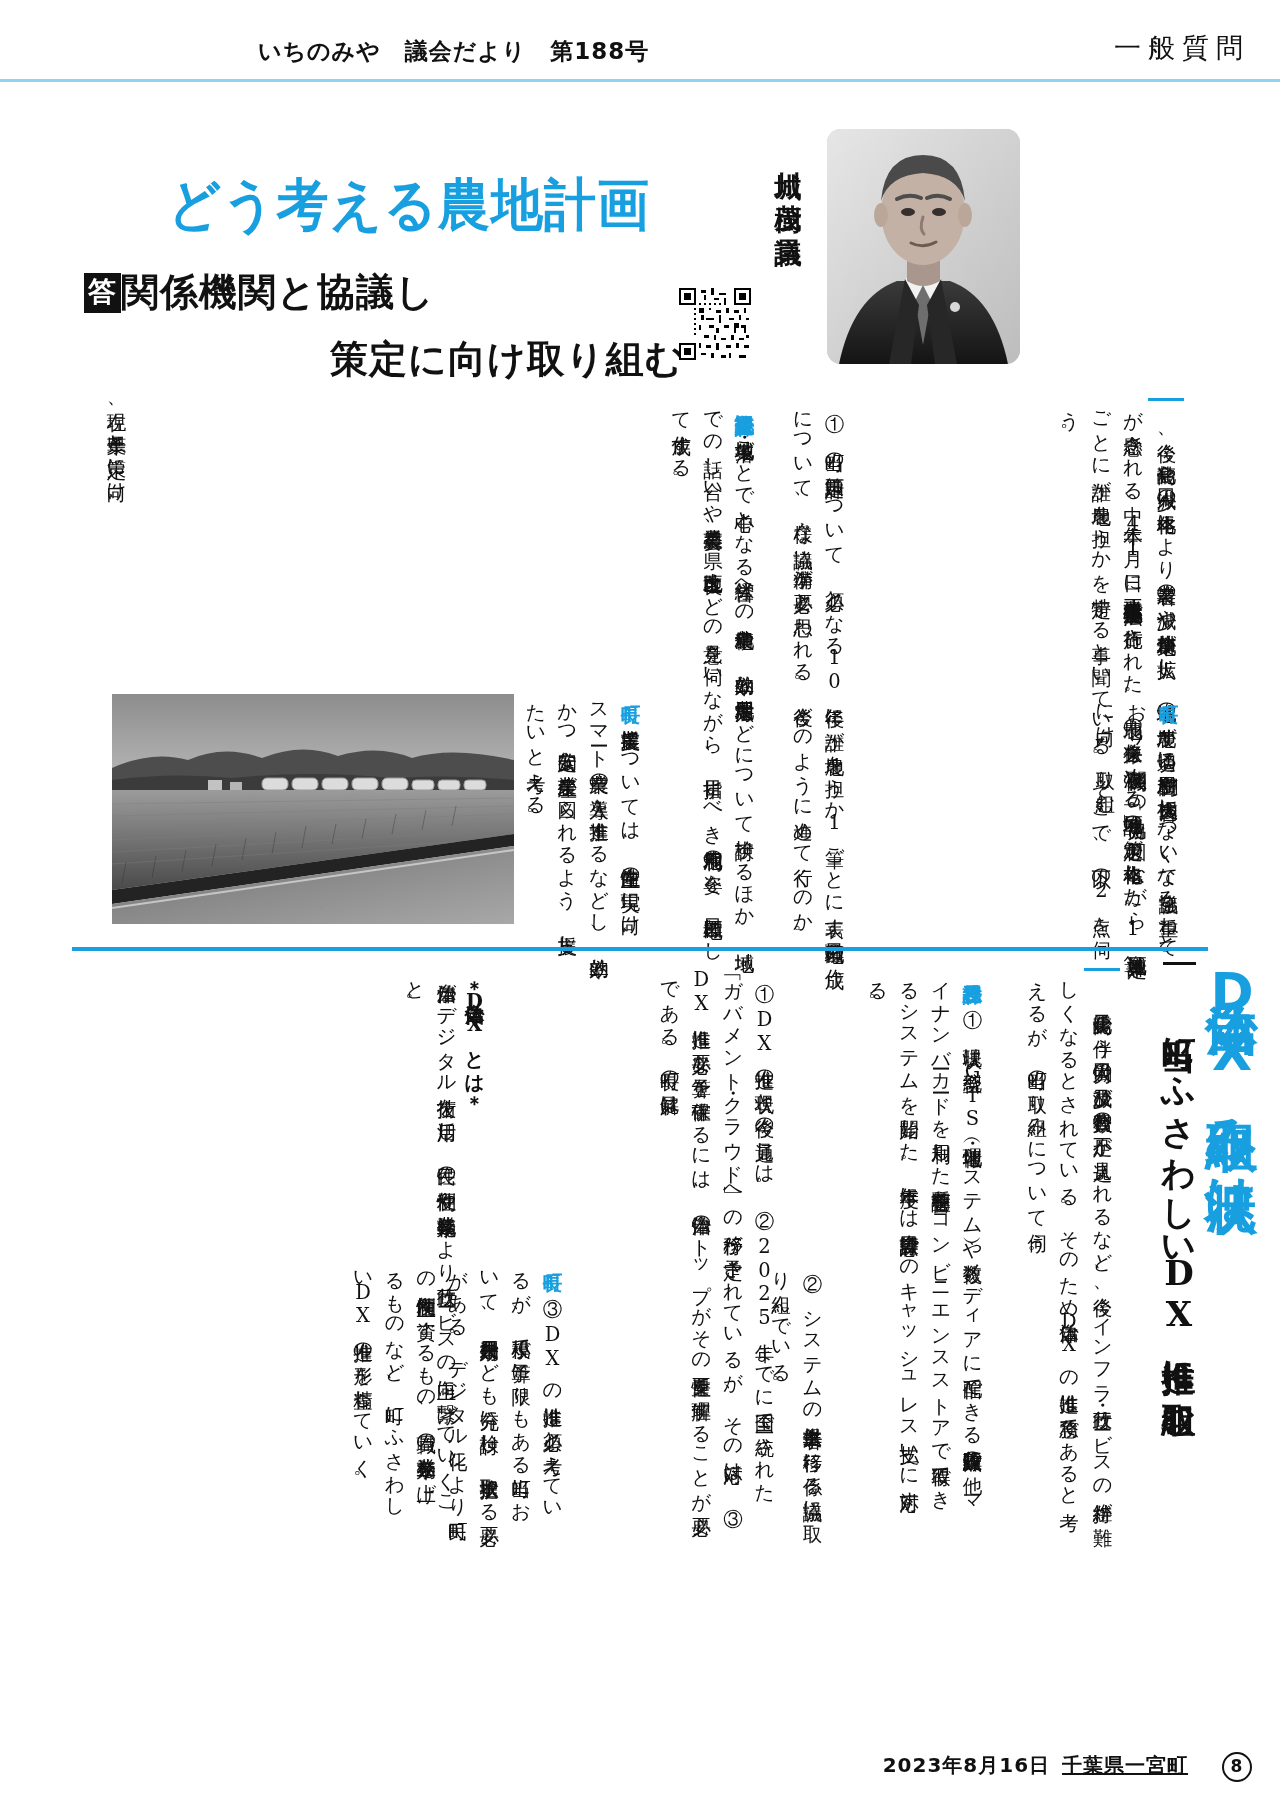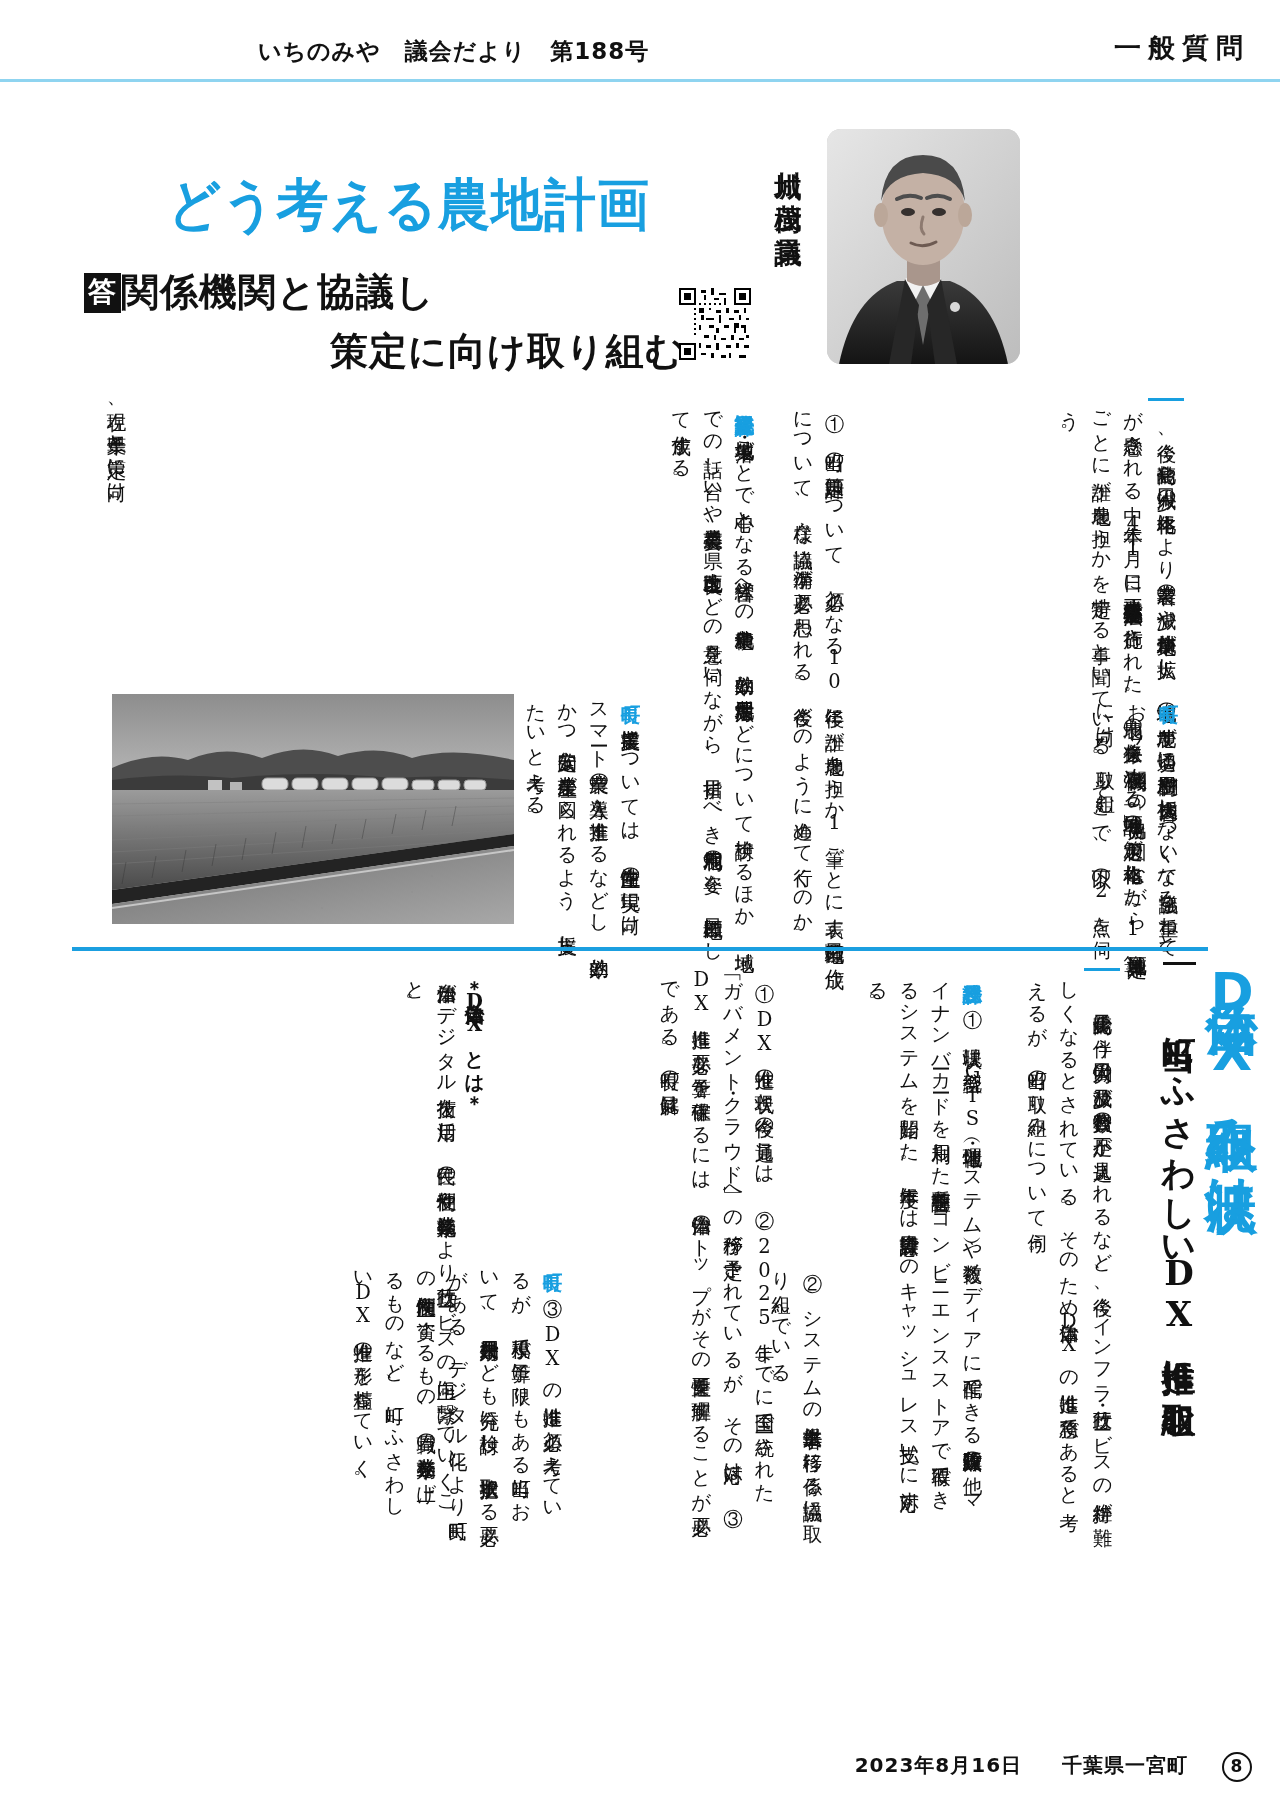--- a/index.html
+++ b/index.html
@@ -12,21 +12,21 @@
 
   
   #masthead{position:absolute;left:0;top:0;width:1280px;height:86px;}
   #mast-left{
     position:absolute;left:258px;top:36px;
     font-size:23px;letter-spacing:1px;font-weight:600;color:#111;
     white-space:nowrap;
   }
   #mast-right{
     position:absolute;right:30px;top:30px;
-    font-size:27px;font-weight:700;letter-spacing:7px;color:#111;
+    font-size:27px;font-weight:400;letter-spacing:7px;color:#111;
     white-space:nowrap;
   }
   #mast-rule{
     position:absolute;left:0;top:79px;width:1280px;height:3px;
     background:#8fd4f0;
   }
 
   
   #a1-headline{
     position:absolute;left:168px;top:168px;
@@ -41,21 +41,21 @@
     padding:5px 4px 7px 4px;vertical-align:middle;
     font-family:"DejaVu Serif","Liberation Serif",serif;
   }
   #a1-sub1{
     position:absolute;left:84px;top:266px;
     font-size:38px;font-weight:700;white-space:nowrap;
     letter-spacing:1px;
   }
   #a1-sub1 .txt{vertical-align:middle;}
   #a1-sub2{
-    position:absolute;left:330px;top:326px;
+    position:absolute;left:330px;top:334px;
     font-size:38px;font-weight:700;white-space:nowrap;letter-spacing:1px;
   }
 
   
   #portrait{
     position:absolute;left:827px;top:129px;width:193px;height:235px;
     border-radius:14px;overflow:hidden;background:#c9c9c9;
   }
   #portrait svg{display:block;width:100%;height:100%;}
   #member-name{
@@ -410,15 +410,15 @@
   <span>③　DXの推進は必須と考えているが、小規模で予算に限りもある当町において、費用対効果なども充分に検討し、取捨選択する必要がある。デジタル化により町民の利便性向上に資するもの、職員の業務効率を上げるものなど、町にふさわしいDX推進の形を精査していく。</span>
 </div>
 
 <div class="vcol" style="right:790px;top:968px;height:545px;width:28px;">
   <span class="starhead">＊自治体DXとは＊</span>
 </div>
 <div class="vcol" style="right:818px;top:968px;height:545px;width:140px;">自治体がデジタル技術を活用し、住民の利便性や業務効率化により行政サービスの向上に繋げていくこと。</div>
 
 <div id="footer">
   <span>2023年8月16日</span>
-  <span style="margin-left:32px;">千葉県一宮町</span>
+  <span style="margin-left:4px;text-decoration:underline;">千葉県一宮町</span>
   <span class="pg"><span class="circ">8</span></span>
 </div>
 
 </body></html>

